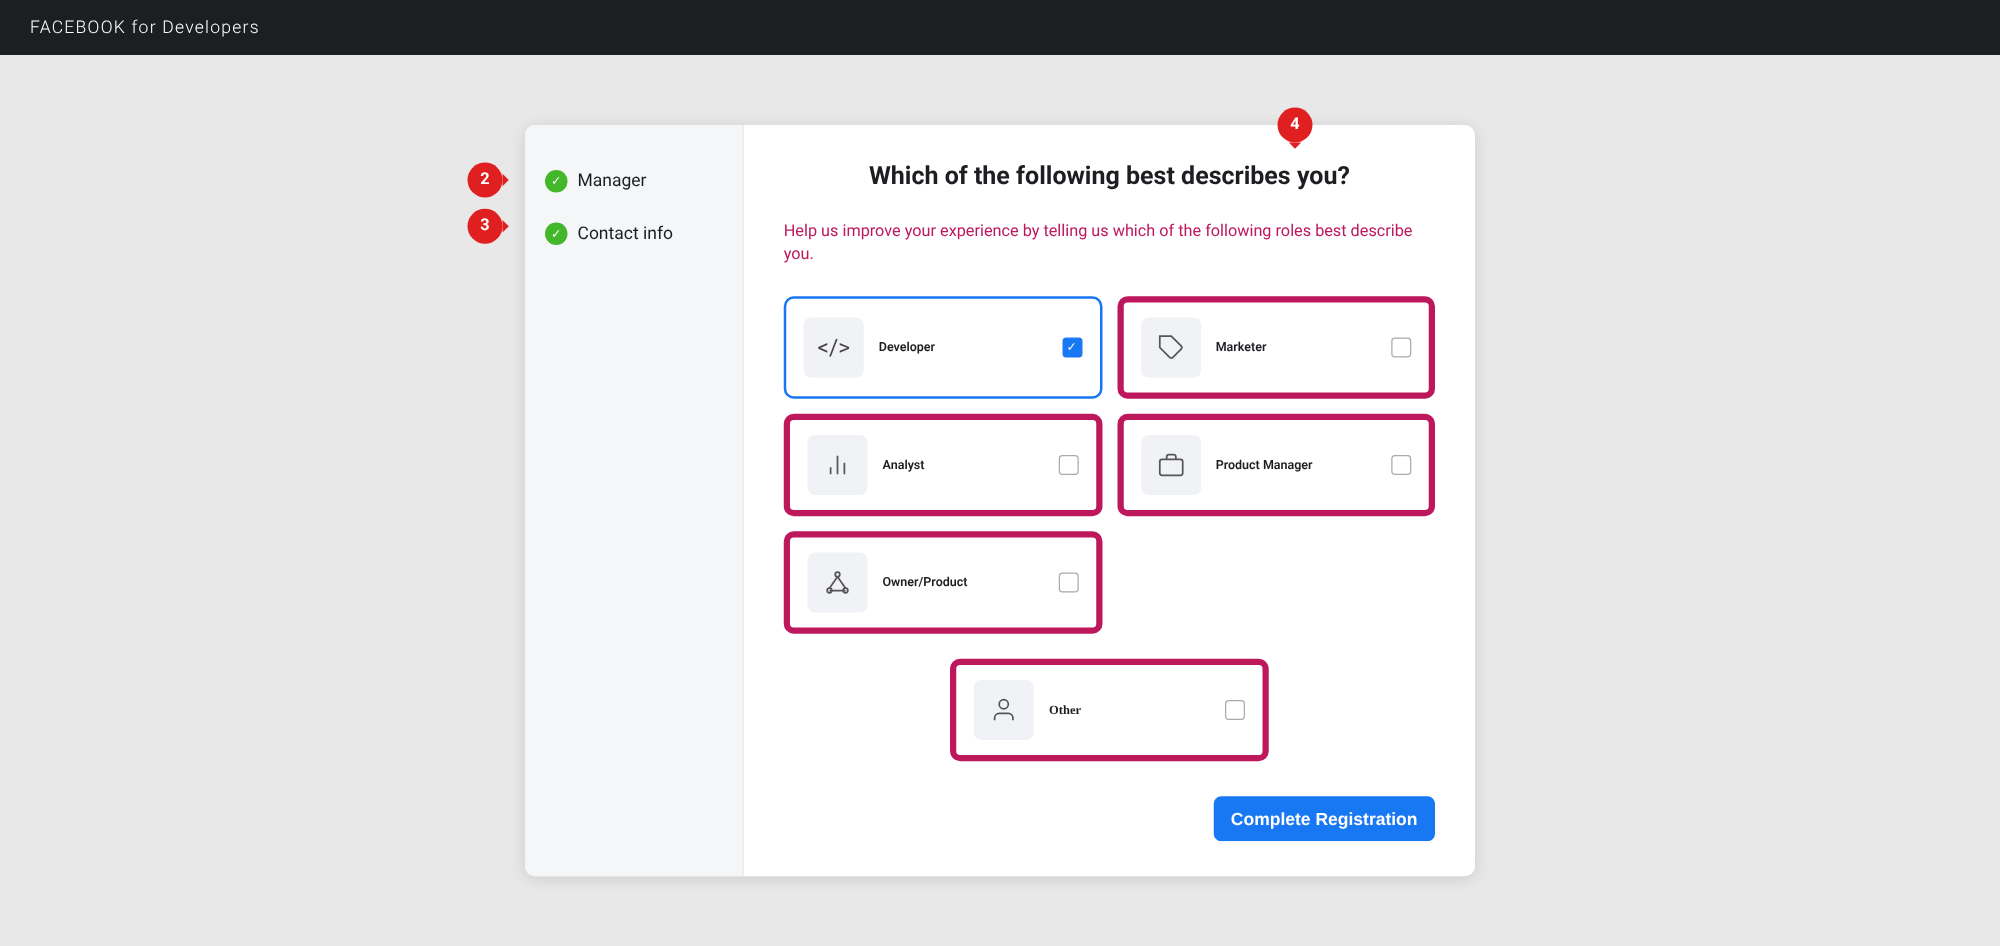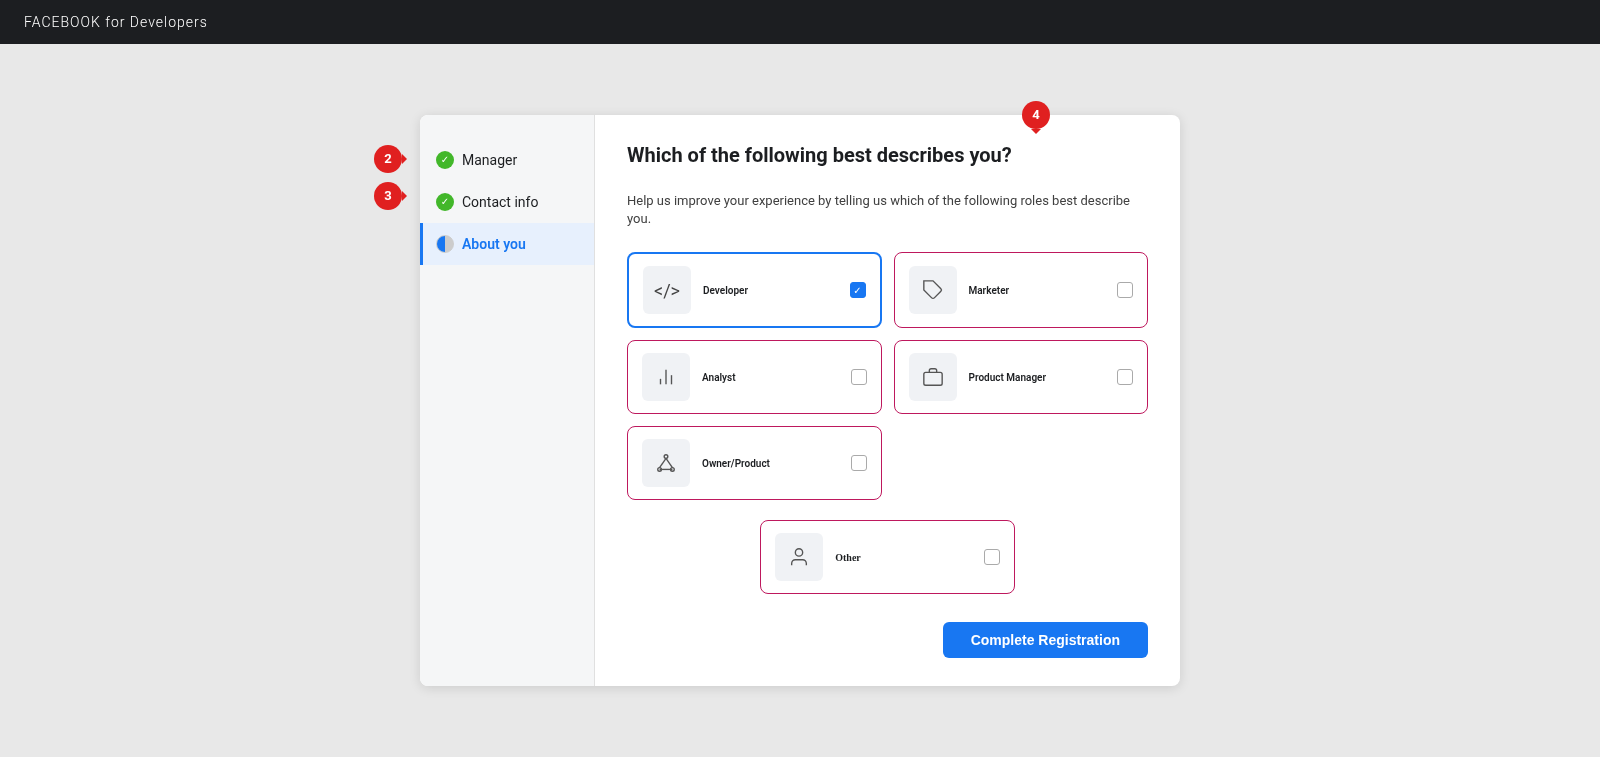--- a/index.html
+++ b/index.html
@@ -156,38 +156,39 @@
       padding: 28px 32px;
       border-radius: 0 8px 8px 0;
       position: relative;
     }
 
     .main-title {
       font-size: 20px;
       font-weight: 700;
       color: #1c1e21;
       margin-bottom: 25px;
+      text-align: center;
     }
     .main-subtitle {
       font-size: 13px;
-      color: #404040;
+      color: #be185d;
       margin-bottom: 24px;
       line-height: 1.4;
     }
 
     
     .role-grid {
       display: grid;
       grid-template-columns: 1fr 1fr;
       gap: 12px;
       margin-bottom: 20px;
     }
 
     .role-card {
-      border: 1px solid #be185d;
+      border: 5px solid #be185d;
       border-radius: 8px;
       padding: 12px 14px;
       display: flex;
       align-items: center;
       cursor: pointer;
       position: relative;
       background: white;
       min-height: 72px;
     }
     .role-card.selected {
@@ -239,21 +240,21 @@
       width: calc(50% - 6px);
       font-family: Liberation Serif, serif;
     }
 
     
     .btn-complete {
       background: #1877f2;
       color: white;
       border: none;
       border-radius: 6px;
-      padding: 10px 28px;
+      padding: 10px 14px;
       font-size: 14px;
       font-weight: 600;
       cursor: pointer;
       float: right;
       margin-top: 8px;
     }
   </style>
 </head>
 <body>
 
@@ -275,24 +276,20 @@
       <div class="sidebar-item">
         <div class="check-icon">✓</div>
         <span>Manager</span>
       </div>
 
       <div class="sidebar-item">
         <div class="check-icon">✓</div>
         <span>Contact info</span>
       </div>
 
-      <div class="sidebar-item active">
-        <div class="half-icon"></div>
-        <span>About you</span>
-      </div>
 
     </div>
 
     <div class="main-content">
 
       <div class="badge badge-4">4</div>
 
       <div class="main-title">Which of the following best describes you?</div>
       <div class="main-subtitle">Help us improve your experience by telling us which of the following roles best describe you.</div>
 

